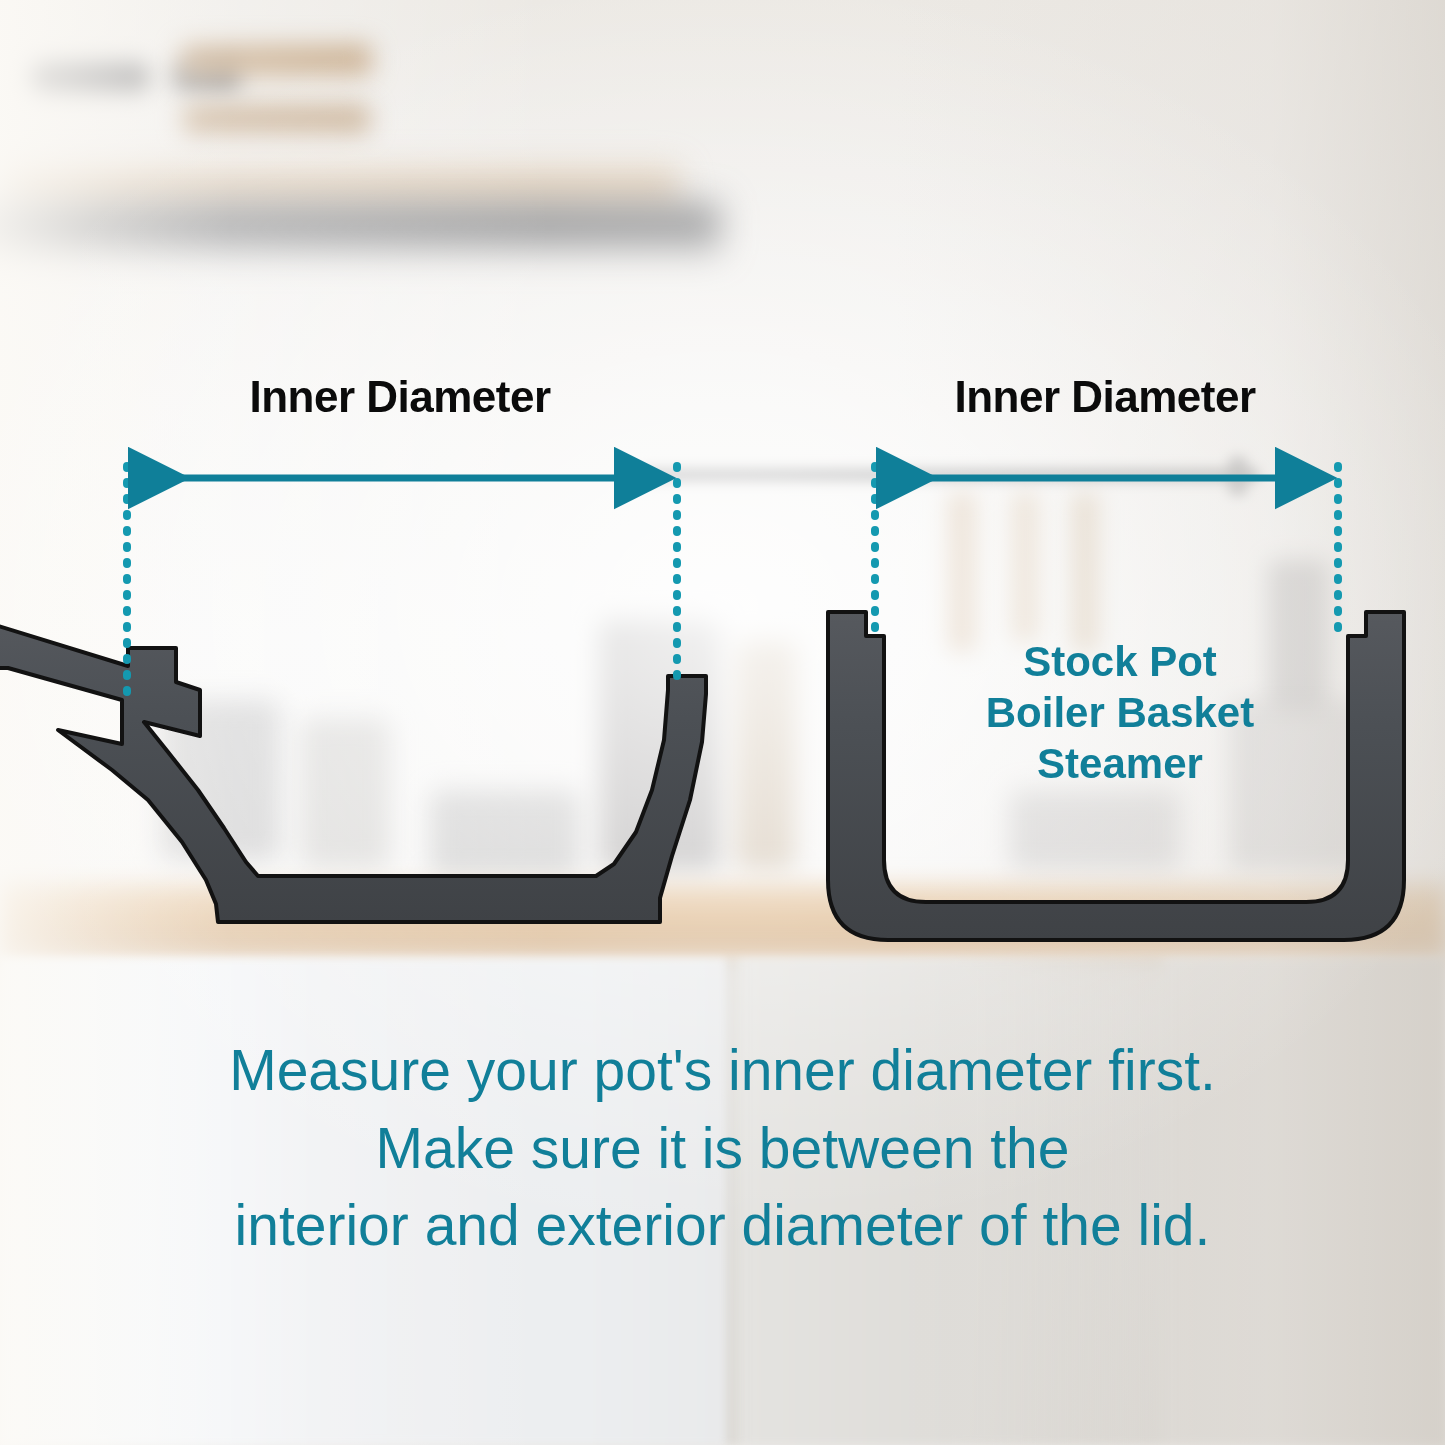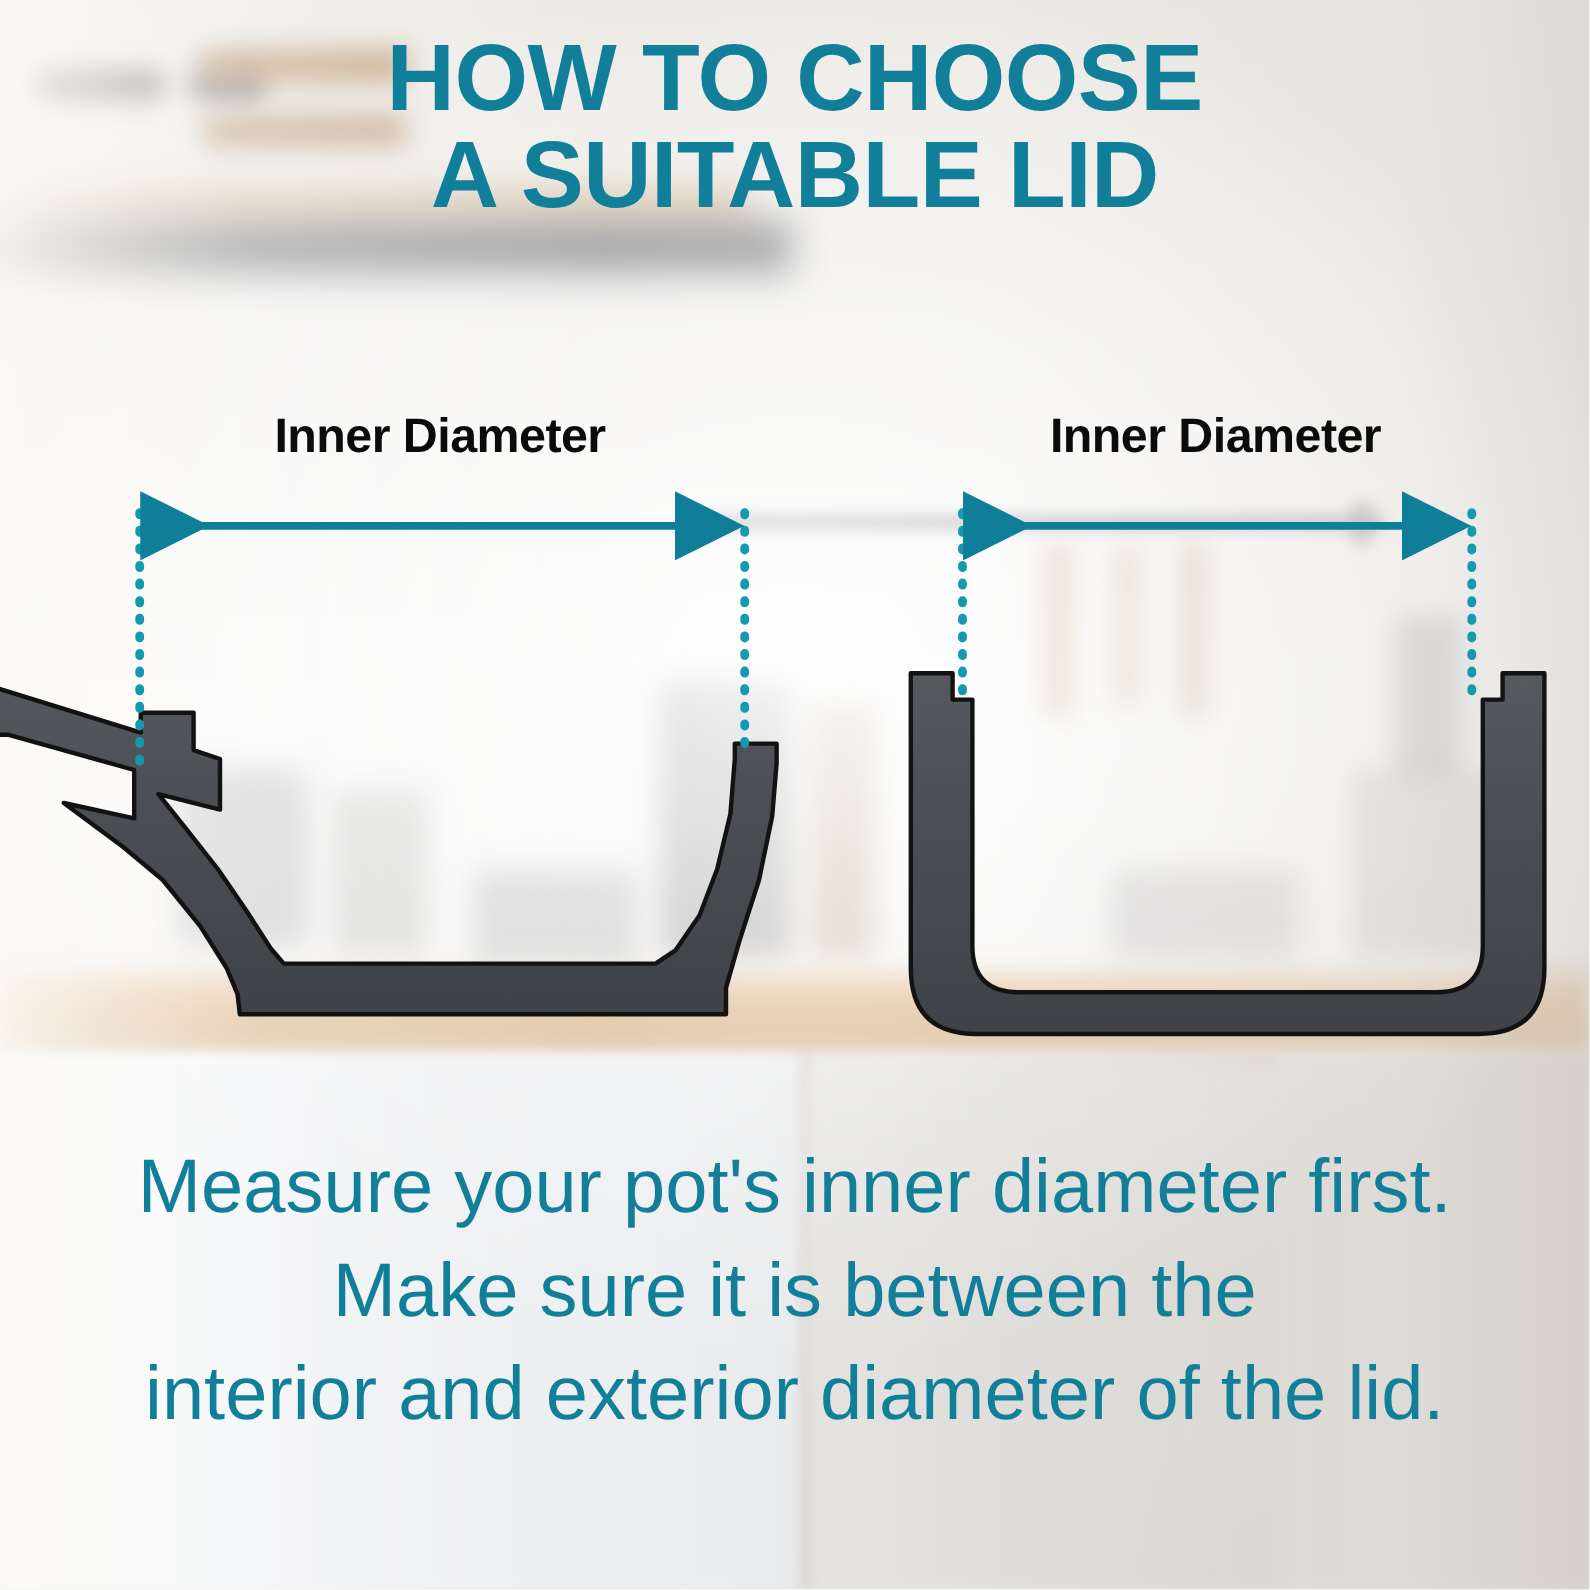--- a/index.html
+++ b/index.html
@@ -167,21 +167,21 @@
     text-shadow: 0 0 1px rgba(255,255,255,0.4);
   }
   #ware-label-left  { left: 200px; top: 636px; width: 440px; }
   #ware-label-right { left: 910px; top: 636px; width: 420px; }
 
   
   #instruction {
     position: absolute;
     left: 60px; top: 1032px; width: 1325px;
     color: #117f99;
-    font-size: 69px;
+    font-size: 57px;
     line-height: 1.36;
     text-align: center;
     white-space: pre-line;
     text-shadow: 0 0 1px rgba(255,255,255,0.35);
   }
 
   
   #vector {
     position: absolute;
     inset: 0;
@@ -307,26 +307,27 @@
       <line x1="138" y1="478" x2="666" y2="478" stroke="#0f7f99" stroke-width="7" marker-start="url(#arrowStart)" marker-end="url(#arrowEnd)"></line>
     </g>
 
     <g>
       <line x1="875" y1="466" x2="875" y2="638" stroke="#1499b0" stroke-width="8" stroke-linecap="round" stroke-dasharray="2 14"></line>
       <line x1="1338" y1="466" x2="1338" y2="638" stroke="#1499b0" stroke-width="8" stroke-linecap="round" stroke-dasharray="2 14"></line>
       <line x1="886" y1="478" x2="1327" y2="478" stroke="#0f7f99" stroke-width="7" marker-start="url(#arrowStart)" marker-end="url(#arrowEnd)"></line>
     </g>
   </svg>
 
-  <div id="title">HOW TO CHOOSE
-A SUITABLE LID</div>
 
   <div class="dim-label" id="dim-label-left">Inner Diameter</div>
 
   <div class="dim-label" id="dim-label-right">Inner Diameter</div>
 
 
+  <div class="ware-label" id="ware-label-right">Stock Pot
+Boiler Basket
+Steamer</div>
 
   <div id="instruction">Measure your pot's inner diameter first.
 Make sure it is between the
 interior and exterior diameter of the lid.</div>
 
 </div>
 
 </body></html>

